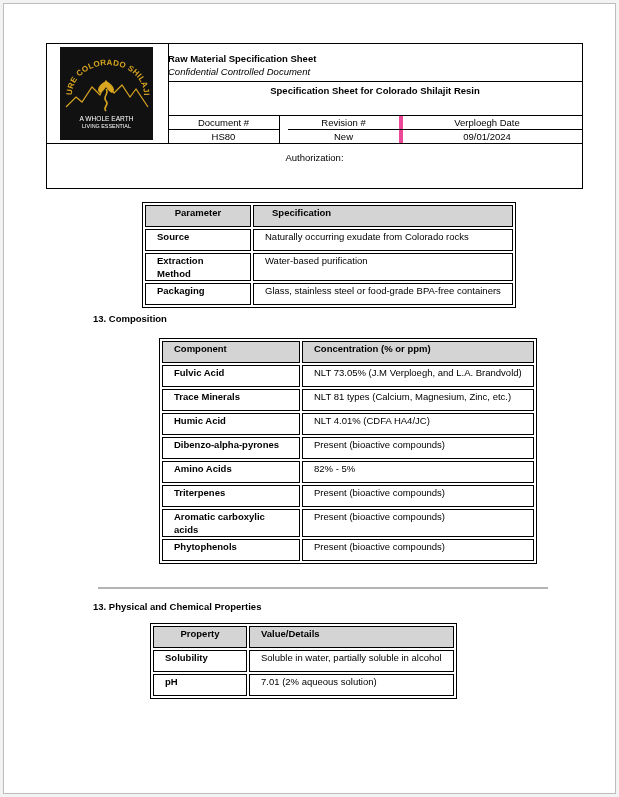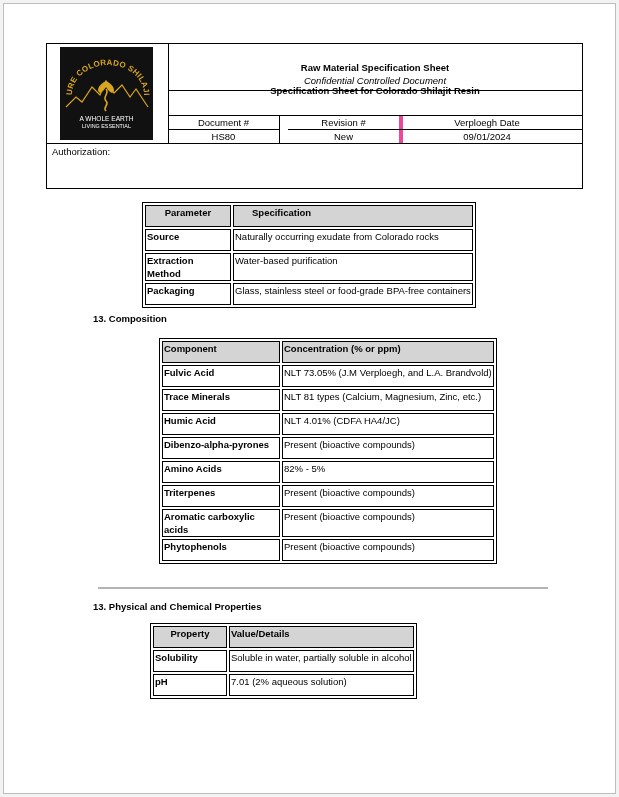--- a/index.html
+++ b/index.html
@@ -3,34 +3,34 @@
 <meta charset="utf-8">
 <style>
   html, body { margin:0; padding:0; }
   body { width:619px; height:797px; background:#f3f3f3; position:relative; font-family:"Liberation Sans", sans-serif; color:#000; overflow:hidden; }
   .page { position:absolute; left:3px; top:3px; width:611px; height:789px; background:#fff; border:1px solid #bdbdbd; }
   .hdr { position:absolute; left:42px; top:39px; width:537px; height:146px; border:1px solid #000; box-sizing:border-box; }
   .logo-cell { position:absolute; left:0; top:0; width:121px; height:99px; border-right:1px solid #000; }
   .logo { position:absolute; left:13px; top:3px; width:93px; height:93px; background:#111; overflow:hidden; }
   .logo svg { width:93px; height:93px; display:block; }
   .hdr-right { position:absolute; left:121px; top:0; right:0; height:99px; }
-  .row-title { position:absolute; left:0; right:0; top:16px; height:29px; border-bottom:1px solid #000; text-align:center; font-size:9.5px; line-height:13px; padding-top:1px; }
+  .row-title { position:absolute; left:0; right:0; top:7px; height:29px; border-bottom:1px solid #000; font-size:9.5px; line-height:13px; padding-top:1px; }
   .row-title .t1 { font-weight:bold; }
   .row-title .t2 { font-style:italic; }
   .row-sub { position:absolute; left:0; right:0; top:30px; height:41px; border-bottom:1px solid #000; text-align:center; font-size:9.5px; font-weight:bold; line-height:33px; }
   .meta { position:absolute; left:0; right:0; top:72px; height:27px; }
   .meta .col { position:absolute; top:0; height:27px; text-align:center; font-size:9.5px; }
   .meta .lab { height:13px; line-height:13px; border-bottom:1px solid #000; }
   .meta .val { height:13px; line-height:13px; }
   .meta .c1 { left:0; width:111px; border-right:1px solid #000; }
   .meta .c2 { left:120px; width:111px; border-right:4px solid #ec4899; }
   .meta .c3 { left:224px; right:0; }
-  .auth { position:absolute; left:0; right:0; top:99px; bottom:0; border-top:1px solid #000; font-size:9.5px; padding:2px 5px; }
+  .auth { position:absolute; left:0; right:0; top:99px; bottom:0; border-top:1px solid #000; font-size:9.5px; padding:8px 5px;text-align:center; }
   table.spec { position:absolute; border:1px solid #000; border-spacing:2px; border-collapse:separate; font-size:9.5px; background:#fff; }
-  table.spec td, table.spec th { border:1px solid #000; padding:0 1px; vertical-align:top; text-align:left; line-height:13px; }
+  table.spec td, table.spec th { border:1px solid #000; padding:0 11px; vertical-align:top; text-align:left; line-height:13px; }
   table.spec th { background:#d4d4d4; font-weight:bold; }
   table.spec td.k { font-weight:bold; }
   .h-center { text-align:center !important; }
   .t1pos { left:138px; top:198px; }
   .t2pos { left:155px; top:334px; }
   .t3pos { left:146px; top:619px; }
   .sec { position:absolute; font-size:9.5px; font-weight:bold; }
   .divider { position:absolute; left:94px; top:583px; width:450px; height:2px; background:#b4b4b4; }
 </style>
 </head>

